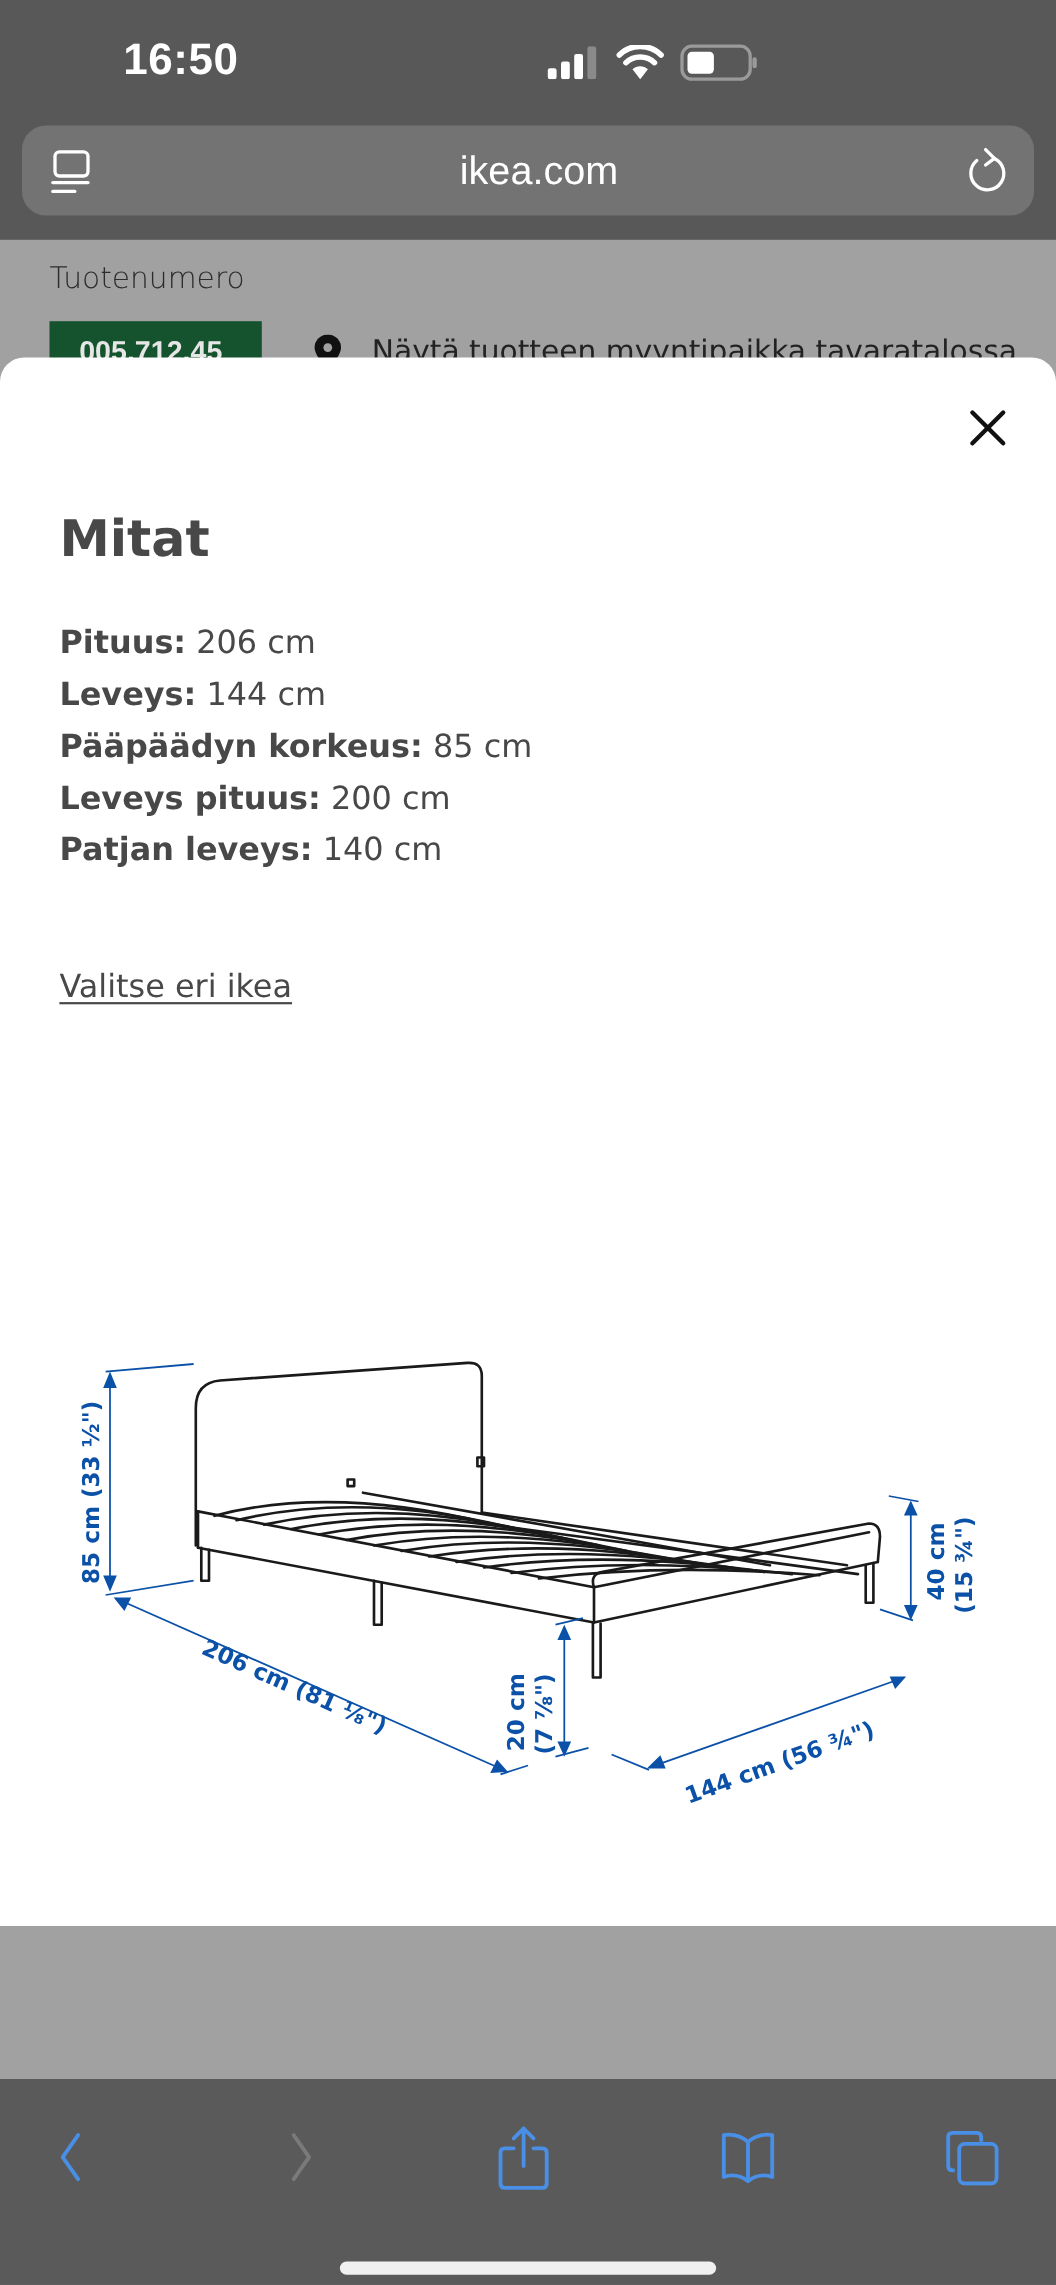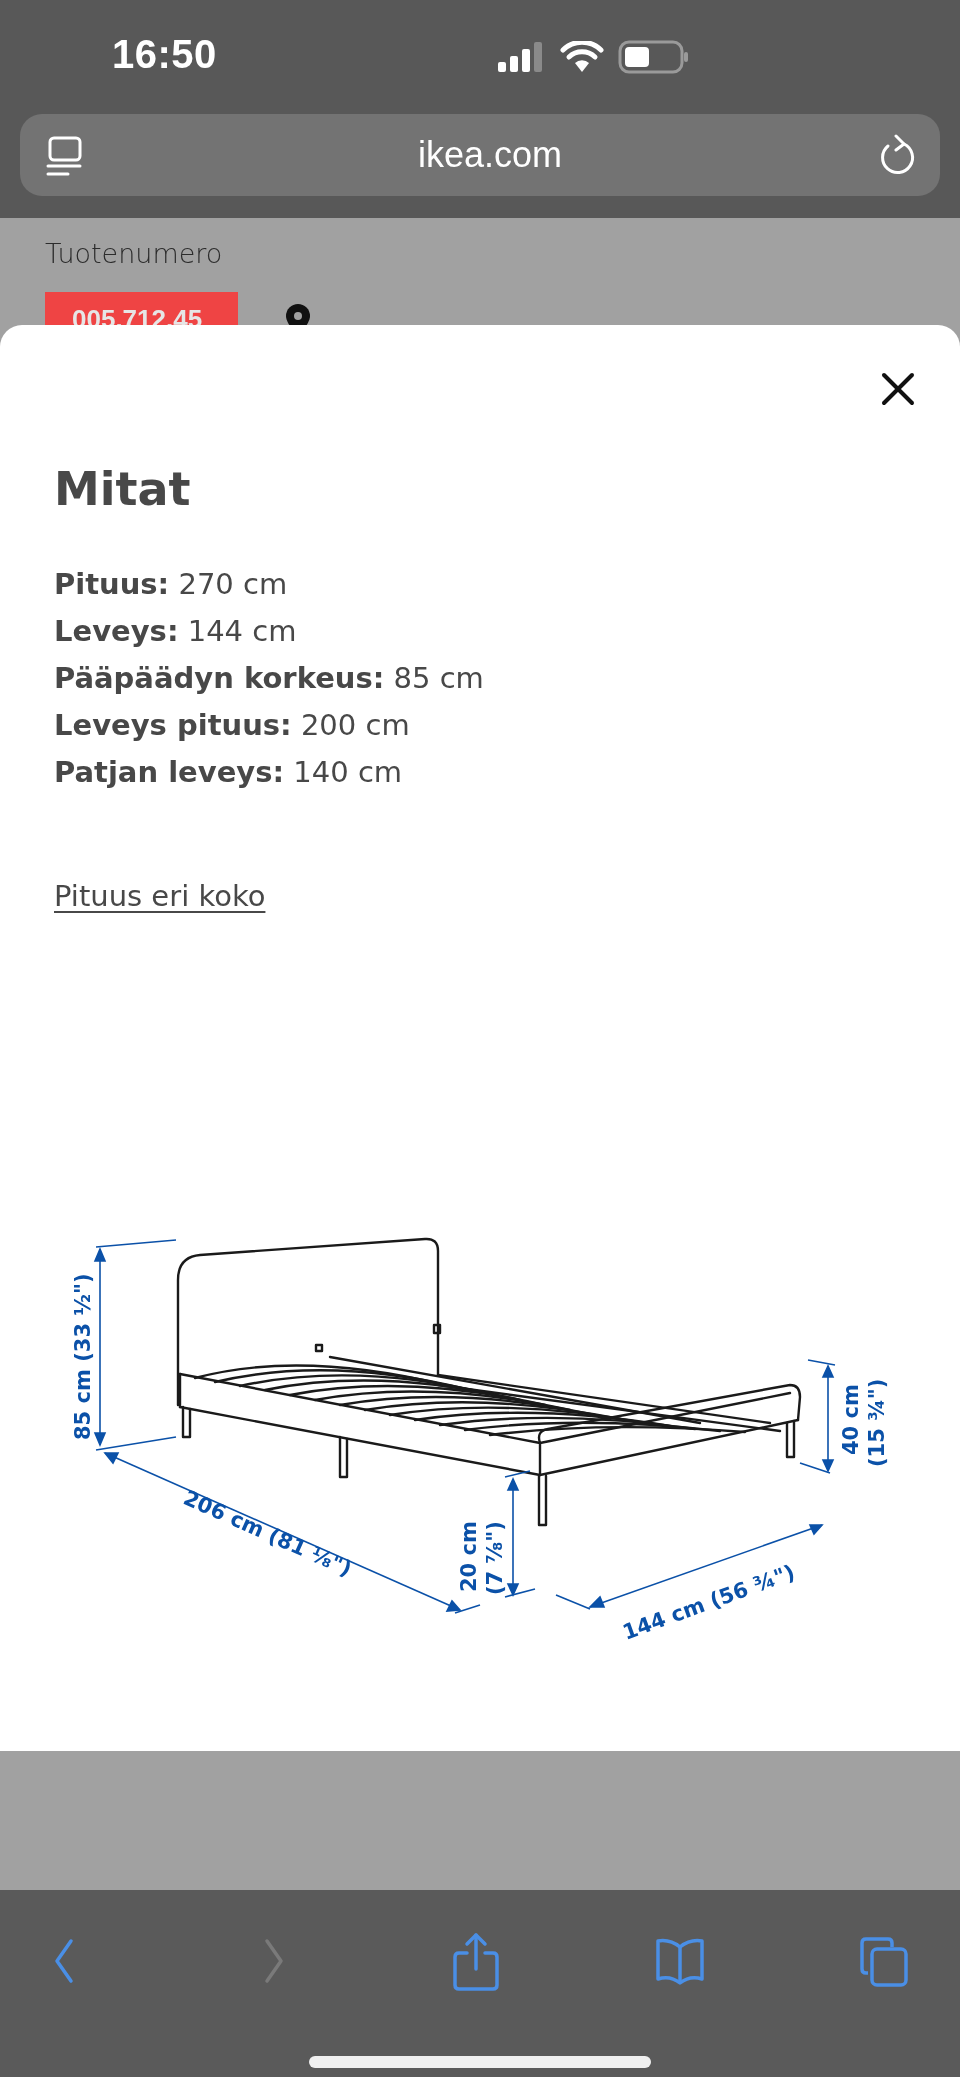--- a/index.html
+++ b/index.html
@@ -10,21 +10,21 @@
   .status-time { position: absolute; left: 112px; top: 32px; font-size: 40px; color: #fff; font-weight: 600; letter-spacing: 0.5px; font-family: "Liberation Sans", sans-serif; }
   .status-icons { position: absolute; right: 70px; top: 40px; height: 34px; display: flex; align-items: center; gap: 14px; }
 
   .url-bar { position: absolute; left: 20px; top: 114px; width: 920px; height: 82px; border-radius: 22px; background: #737373; }
   .url-text { position: absolute; left: 0; right: 0; top: 20px; text-align: center; font-size: 36px; color: #fff; margin-left: 20px; }
   .url-left-icon { position: absolute; left: 26px; top: 22px; width: 40px; height: 40px; }
   .url-reload-icon { position: absolute; right: 24px; top: 20px; width: 42px; height: 44px; }
 
   .page-bg { position: absolute; left: 0; top: 218px; width: 960px; height: 1672px; background: #a1a1a1; }
   .tuotenumero-label { position: absolute; left: 45px; top: 20px; font-size: 27px; color: #2c2c2c; font-family: "DejaVu Sans", sans-serif; font-weight: 300; }
-  .product-number { position: absolute; left: 45px; top: 74px; width: 193px; height: 50px; background: #ef4444; color: #e6e6e6; font-size: 26px; font-weight: 700; padding: 12px 0 0 27px; }
+  .product-number { position: absolute; left: 45px; top: 74px; width: 193px; height: 50px; background: #14532d; color: #e6e6e6; font-size: 26px; font-weight: 700; padding: 12px 0 0 27px; }
   .store-link { position: absolute; left: 288px; top: 86px; font-size: 27px; color: #222; font-family: "DejaVu Sans", sans-serif; white-space: nowrap; }
   .pin-icon { position: absolute; left: 285px; top: 86px; width: 26px; height: 32px; }
 
   .sheet { position: absolute; left: 0; top: 325px; width: 960px; height: 1426px; background: #fff; border-radius: 22px 22px 0 0; overflow: hidden; }
   .close-button { position: absolute; right: 40px; top: 42px; width: 44px; height: 44px; cursor: pointer; }
   .sheet-title { position: absolute; left: 54px; top: 137px; font-size: 46px; font-weight: 700; color: #484848; font-family: "DejaVu Sans", sans-serif; }
   .spec-list { position: absolute; left: 54px; top: 236px; list-style: none; }
   .spec-row { height: 47px; font-size: 29px; color: #484848; font-family: "DejaVu Sans", sans-serif; line-height: 47px; white-space: nowrap; }
   .spec-label { font-weight: 700; }
   .spec-value { font-weight: 400; }
@@ -75,39 +75,40 @@
   </svg>
 </div>
 
 <div class="page-bg">
   <div class="tuotenumero-label">Tuotenumero</div>
   <div class="product-number">005.712.45</div>
   <svg class="pin-icon" viewBox="0 0 26 32">
     <path d="M13 0 A12 12 0 0 1 25 12 C25 20 13 32 13 32 C13 32 1 20 1 12 A12 12 0 0 1 13 0 Z" fill="#111"></path>
     <circle cx="13" cy="12" r="4" fill="#a1a1a1"></circle>
   </svg>
+  <div class="store-link" style="left:338px;">Näytä tuotteen myyntipaikka tavaratalossa</div>
 </div>
 
 <div class="sheet">
   <svg class="close-button" viewBox="0 0 44 44">
     <line x1="8" y1="8" x2="36" y2="36" stroke="#111" stroke-width="4" stroke-linecap="round"></line>
     <line x1="36" y1="8" x2="8" y2="36" stroke="#111" stroke-width="4" stroke-linecap="round"></line>
   </svg>
 
   <h1 class="sheet-title">Mitat</h1>
 
   <ul class="spec-list">
-    <li class="spec-row"><span class="spec-label">Pituus:</span> <span class="spec-value">270 cm</span></li>
+    <li class="spec-row"><span class="spec-label">Pituus:</span> <span class="spec-value">206 cm</span></li>
     <li class="spec-row"><span class="spec-label">Leveys:</span> <span class="spec-value">144 cm</span></li>
     <li class="spec-row"><span class="spec-label">Pääpäädyn korkeus:</span> <span class="spec-value">85 cm</span></li>
     <li class="spec-row"><span class="spec-label">Leveys pituus:</span> <span class="spec-value">200 cm</span></li>
     <li class="spec-row"><span class="spec-label">Patjan leveys:</span> <span class="spec-value">140 cm</span></li>
   </ul>
 
-  <a class="size-link">Pituus eri koko</a>
+  <a class="size-link">Valitse eri ikea</a>
 
   <div class="diagram-wrap">
     <div class="diagram-bg"></div>
     <svg width="960" height="880" viewBox="0 0 960 880" style="position:absolute;left:0;top:0;">
       <g fill="none" stroke="#1a1a1a" stroke-width="2.4" stroke-linejoin="round" stroke-linecap="round">
 
         <path d="M178 220 L178 95 Q178 72 200 70 L425 54 Q438 53 438 66 L438 190"></path>
 
         <path d="M180 189 L540 258 L790 208"></path>
 

